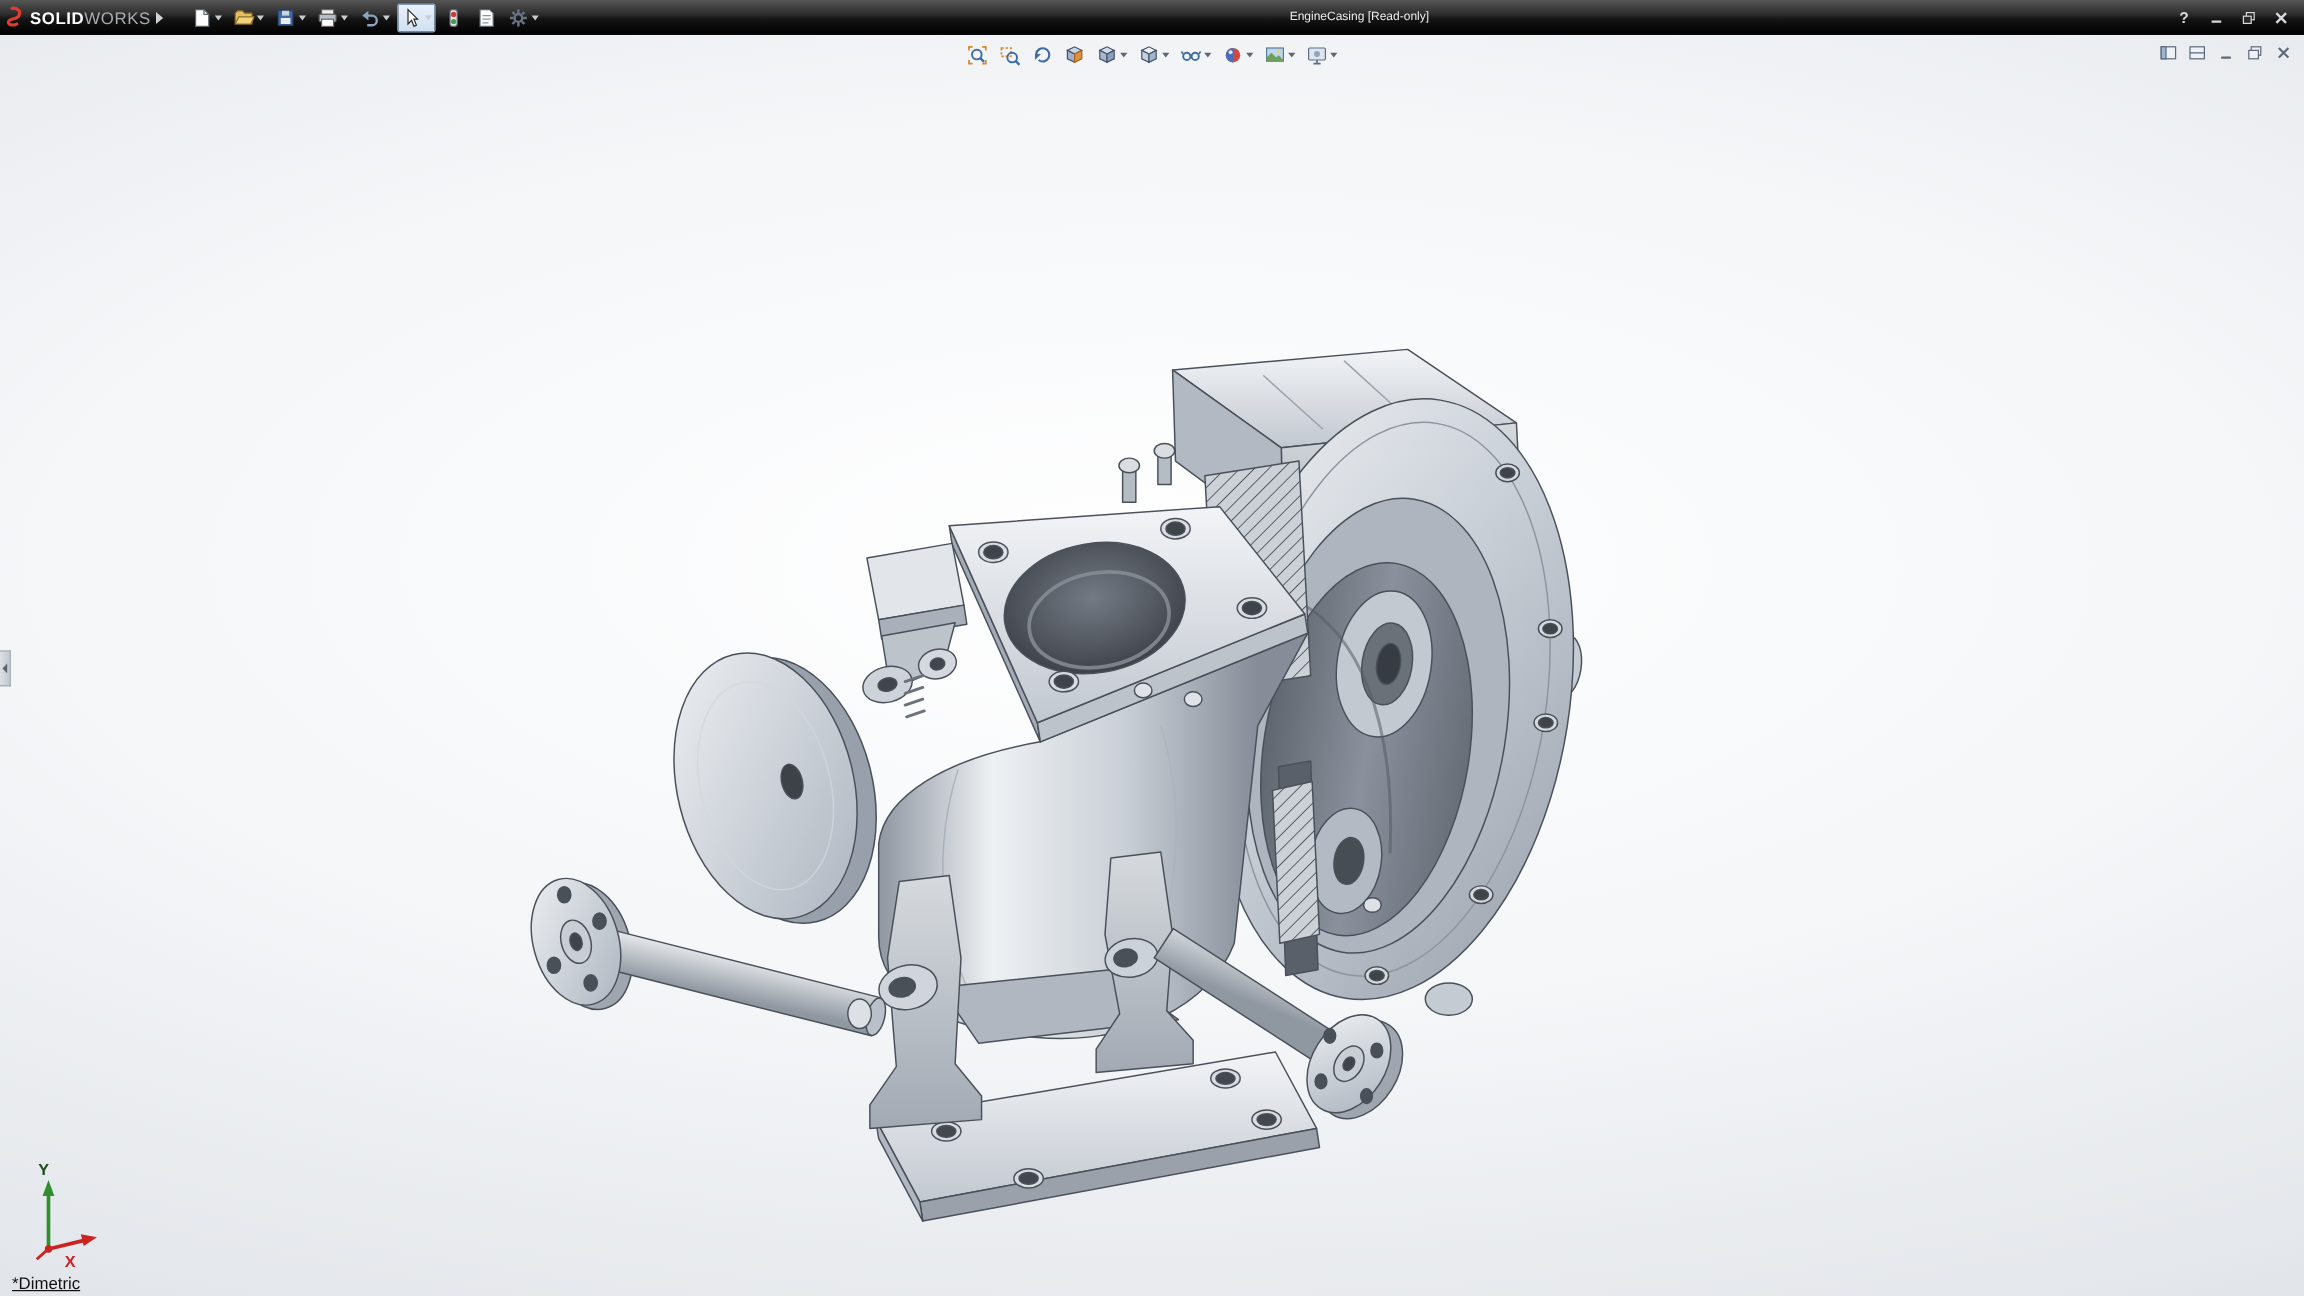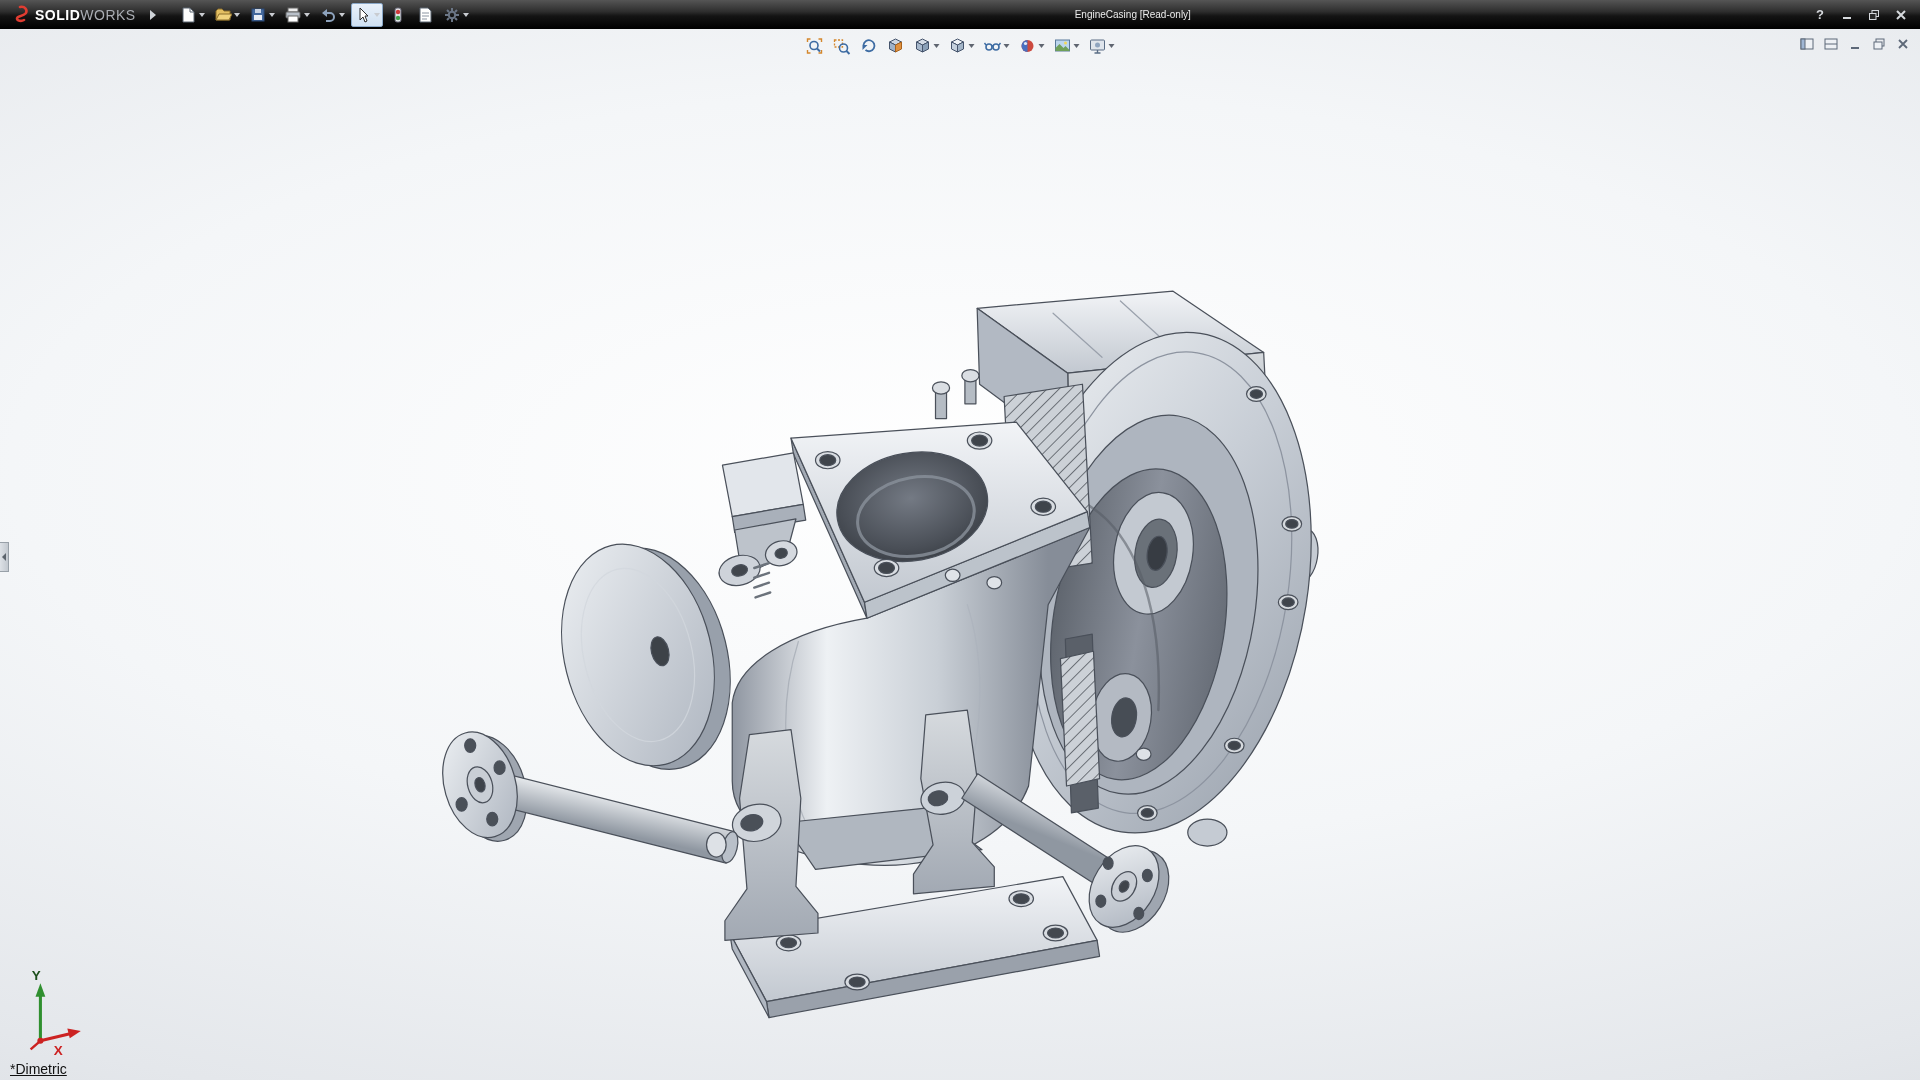--- a/index.html
+++ b/index.html
@@ -3,21 +3,21 @@
 <meta charset="utf-8">
 <style>
   * { margin:0; padding:0; box-sizing:border-box; }
   html,body { width:1920px; height:1080px; overflow:hidden;
               font-family:"Liberation Sans", sans-serif; background:#000; }
 
   
   .titlebar { position:absolute; top:0; left:0; width:1920px; height:29px;
     background:linear-gradient(#555 0%, #2e2e2e 40%, #141414 55%, #000 100%);
     display:flex; align-items:center; color:#eee; z-index:50; }
-  .logo { display:flex; align-items:center; gap:5px; padding:0 10px; height:100%; }
+  .logo { display:flex; align-items:center; gap:5px; padding:0 0; height:100%; }
   .logo-text { font-size:14px; letter-spacing:.5px; }
   .logo-text b { color:#fff; font-weight:bold; }
   .logo-text span { color:#a9adb3; font-weight:normal; }
   .flyout-arrow { width:0; height:0; border-top:5px solid transparent;
     border-bottom:5px solid transparent; border-left:6px solid #cfd3d8; margin-left:4px; }
   .tb-tools { display:flex; align-items:center; gap:3px; margin-left:20px; }
   .tb-btn { display:flex; align-items:center; gap:2px; padding:2px 2px;
     border:1px solid transparent; border-radius:2px; cursor:default; }
   .tb-btn.active { border:1px solid #8aa8c8; background:linear-gradient(#e9f1fa,#cfe0f2); }
   .dd { width:0; height:0; border-left:3.5px solid transparent;

